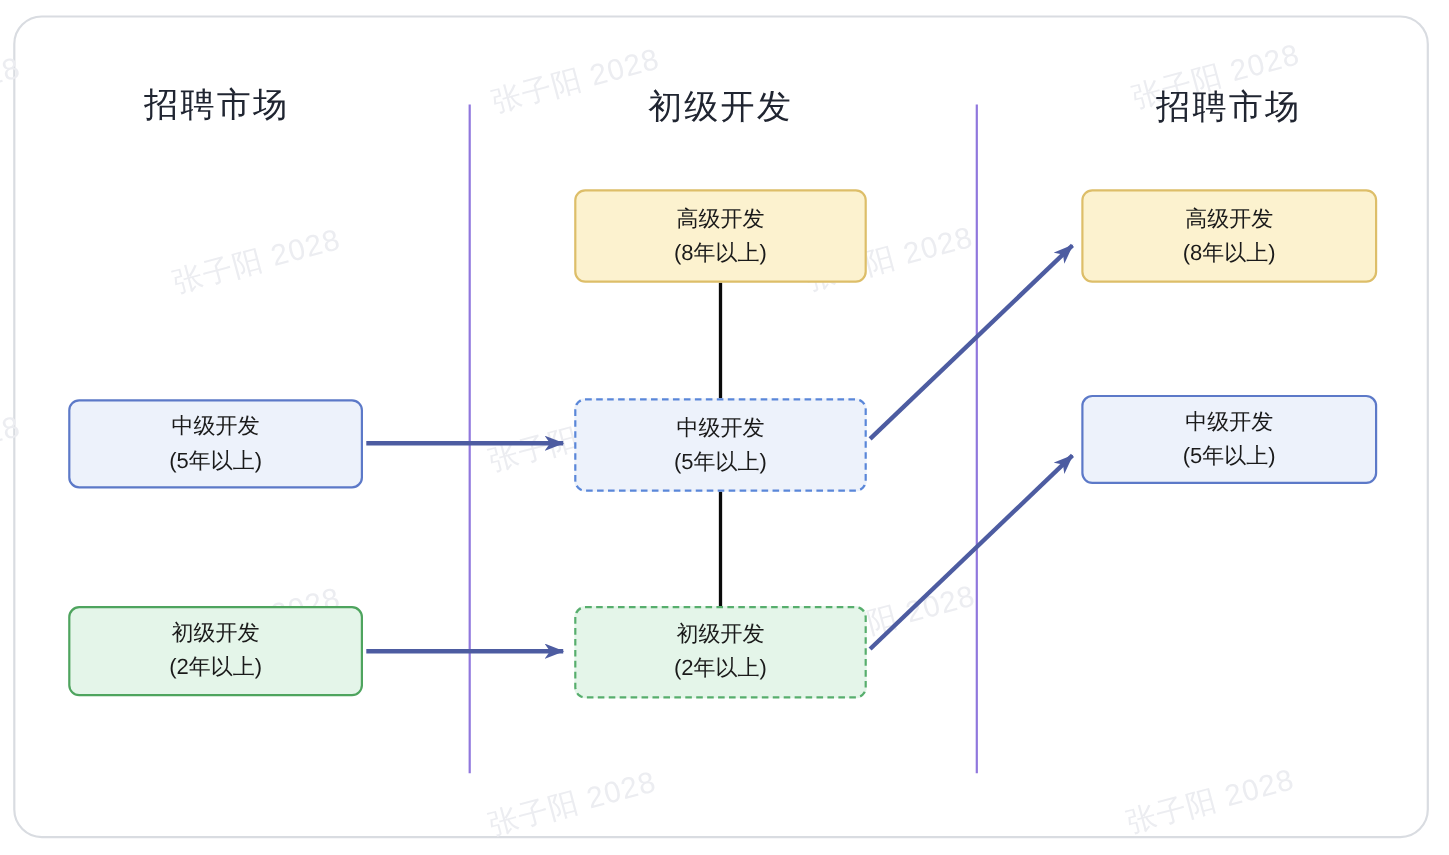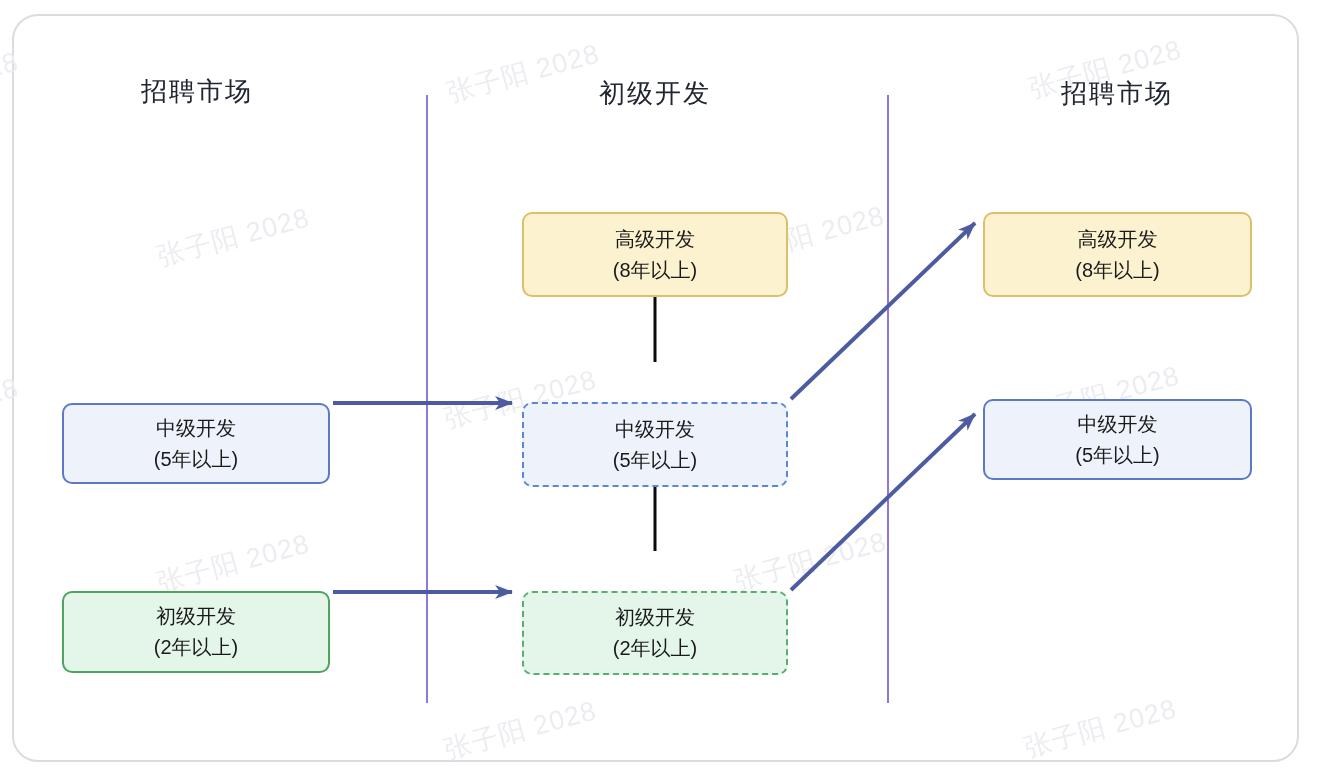--- a/index.html
+++ b/index.html
@@ -24,37 +24,36 @@
     white-space:nowrap;
     transform:rotate(-15deg);
     transform-origin:0 0;
     user-select:none;
     pointer-events:none;
   }
   .col-header{
     position:absolute;
     width:280px;
     text-align:center;
-    font-size:26px;
+    font-size:31px;
     font-weight:500;
     color:var(--header-text,#202531);
     letter-spacing:2px;
   }
   #connectors{position:absolute;left:0;top:0;width:1317px;height:777px;pointer-events:none;}
   .node{
     position:absolute;
     box-sizing:border-box;
     border-radius:10px;
     display:flex;flex-direction:column;align-items:center;justify-content:center;
     gap:2px;
     font-size:20px;
     color:var(--box-text,#1A1A1A);
     line-height:29px;
     text-align:center;
-    margin-top:40px;
   }
   .node.yellow{background:var(--yellow-bg,#FCF2CF);border:2px solid var(--yellow-border,#DDBE69);}
   .node.blue{background:var(--blue-bg,#EDF2FB);border:2px solid var(--blue-border,#5C79C8);}
   .node.blue-dashed{background:var(--blue-bg,#EDF2FB);border:2px dashed var(--blue-dash-border,#5A87D9);}
   .node.green{background:var(--green-bg,#E4F5E9);border:2px solid var(--green-border,#4EA45E);}
   .node.green-dashed{background:var(--green-bg,#E4F5E9);border:2px dashed var(--green-dash-border,#57AE6D);}
 </style>
 </head>
 <body>
 

